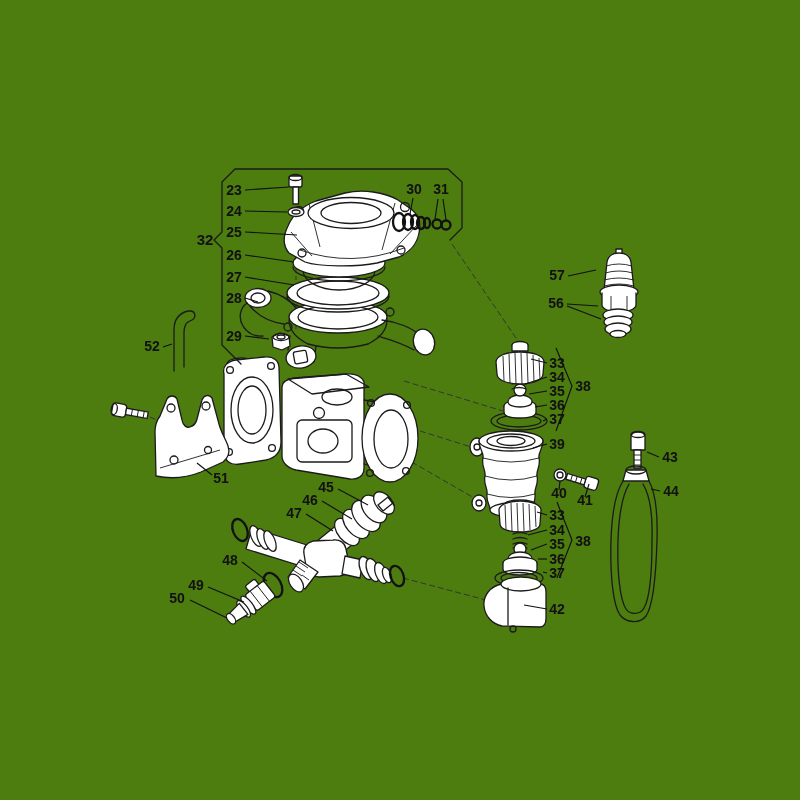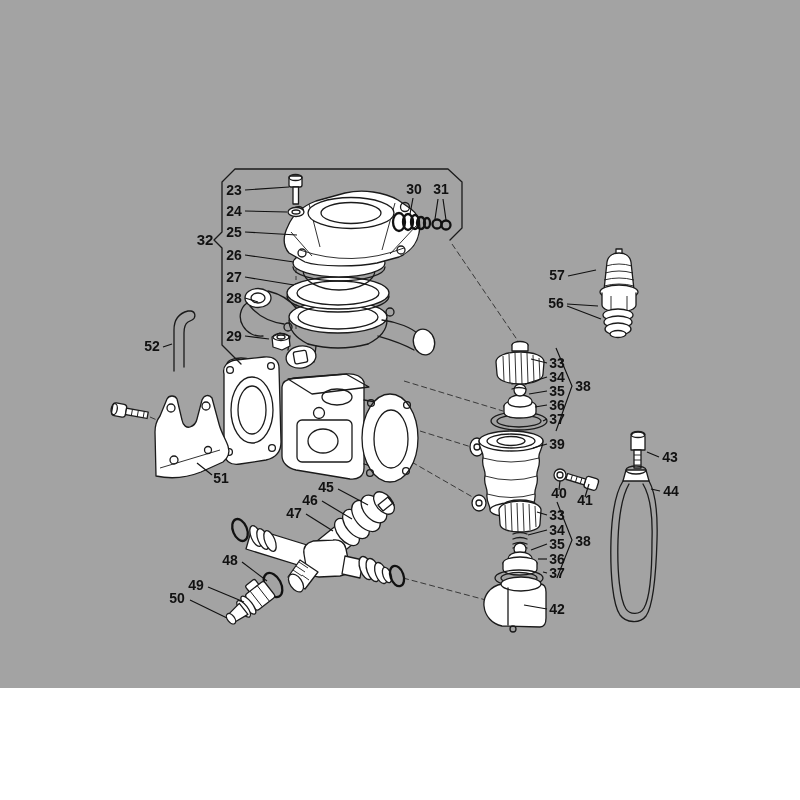--- a/index.html
+++ b/index.html
@@ -1,16 +1,16 @@
 <!DOCTYPE html>
 <html><head>
 <meta charset="utf-8">
 <style>
   html,body{margin:0;padding:0;background:#fff;}
-  .stage{position:relative;width:800px;height:688px;background:#a3a3a3;overflow:hidden;
+  .stage{position:relative;width:800px;height:800px;background:#4d7c0f;overflow:hidden;
          font-family:"Liberation Sans", sans-serif;}
   svg{position:absolute;left:0;top:0;}
   .part{fill:#ffffff;stroke:#1b1b1b;stroke-width:1.3;stroke-linejoin:round;stroke-linecap:round;}
   .open{fill:none;stroke:#1b1b1b;stroke-width:1.3;stroke-linejoin:round;stroke-linecap:round;}
   .bold{fill:none;stroke:#111;stroke-width:2.3;}
   .thin{fill:none;stroke:#1b1b1b;stroke-width:0.9;}
   .leader{fill:none;stroke:#111;stroke-width:1.15;}
   .axis{fill:none;stroke:#333;stroke-width:0.95;}
   text.callout{font-family:"Liberation Sans", sans-serif;font-size:14px;font-weight:700;fill:#111;
                text-anchor:middle;}

